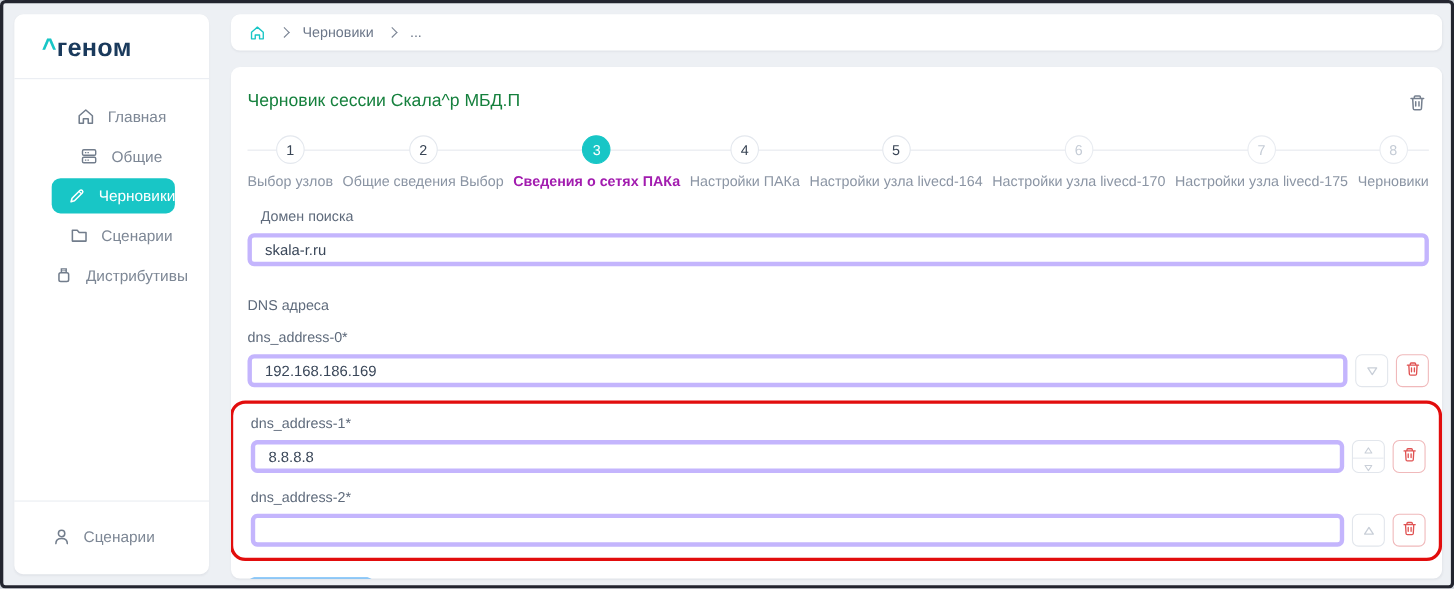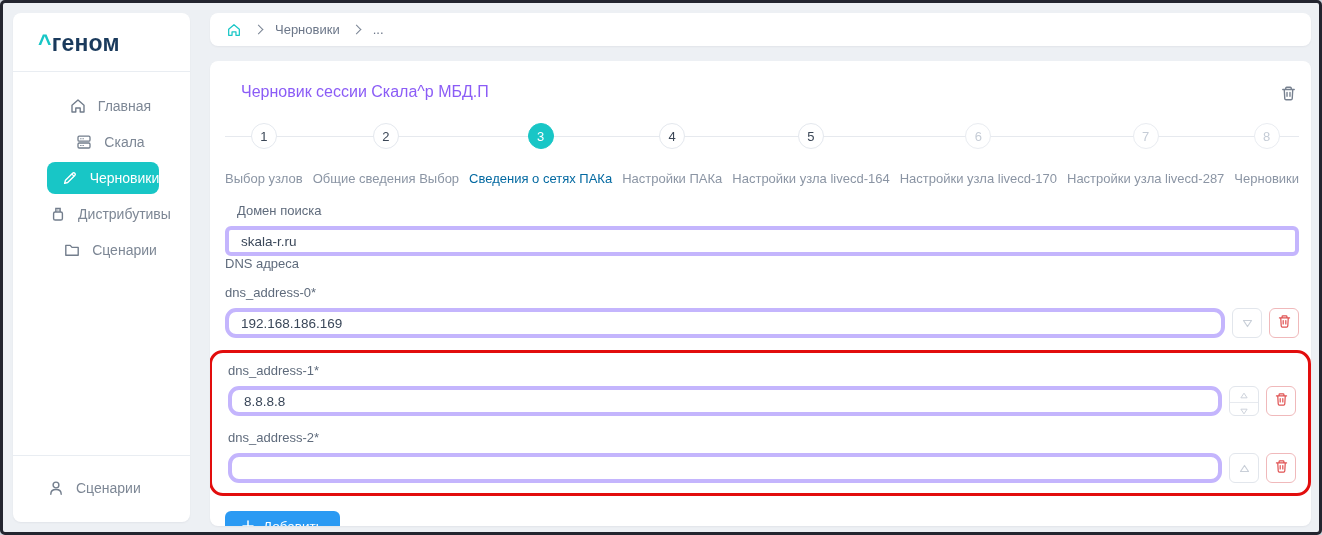--- a/index.html
+++ b/index.html
@@ -53,51 +53,51 @@
   .bc-chevron { width:7px; height:7px; border-top:1.6px solid #7a8494; border-right:1.6px solid #7a8494; transform:rotate(45deg); margin:0 1px; }
   .bc-link { cursor:pointer; }
 
   .main-card {
     background:#fff; border-radius:8px; margin-top:15px; flex:1;
     box-shadow:0 1px 2px rgba(16,24,40,.05);
     padding:0 12px 0 15px; overflow:hidden; min-width:0;
   }
 
   .title-row { margin-top:22px; display:flex; align-items:flex-start; justify-content:space-between; }
-  .page-title { font-size:16px; color:#8b5cf6;margin-left:16px; }
+  .page-title { font-size:16px; color:#15803d; }
   .icon-btn { background:none; border:none; cursor:pointer; color:#76808f; padding:2px; display:flex; }
   .icon-btn svg { width:17px; height:17px; }
 
   
   .stepper { position:relative; margin-top:16px; display:flex; justify-content:space-between; }
   .stepper::before { content:""; position:absolute; left:0; right:0; top:13px; height:1px; background:#e6e9ee; }
   .step { position:relative; display:flex; flex-direction:column; align-items:center; cursor:pointer; }
   .step .dot {
     width:26px; height:26px; border-radius:50%;
     background:#fff; border:1px solid #e4e8ee;
     display:flex; align-items:center; justify-content:center;
     font-size:13px; color:#3a4656; position:relative; z-index:1;
   }
-  .step .slabel { margin-top:22px; font-size:13px; color:#8b95a4; white-space:nowrap; }
+  .step .slabel { margin-top:8px; font-size:13px; color:#8b95a4; white-space:nowrap; }
   .step.active .dot { background:#18c6c6; border-color:#18c6c6; color:#fff; }
-  .step.active .slabel { color:#0369a1; font-weight:normal; }
+  .step.active .slabel { color:#a21caf; font-weight:bold; }
   .step.dim .dot { color:#c5ccd6; border-color:#e9ecf1; }
 
   
   .field-label { font-size:13px; color:#5f6b7c; margin:17px 12px 8px; }
   .text-input {
     width:100%; height:30px; border:4px solid #c4b5fd; border-radius:6px;
     padding:0 12px; font-size:13.5px; color:#3a4759; outline:none;
     font-family:"Liberation Sans", sans-serif; background:#fff;
   }
-  .section-label { font-size:13px; color:#5f6b7c; margin-top:0; }
+  .section-label { font-size:13px; color:#5f6b7c; margin-top:28px; }
 
   .dns-row-label { font-size:13px; color:#5f6b7c; margin:14px 0 8px; }
   .dns-row { display:flex; align-items:stretch; gap:7px; }
-  .dns-row .text-input { flex:1;border-radius:11px; }
+  .dns-row .text-input { flex:1; }
 
   .spin {
     flex:0 0 30px; width:30px; height:30px;
     border:1px solid #e2e6ec; border-radius:6px; background:#fff; cursor:pointer;
     display:flex; align-items:center; justify-content:center; padding:0;
   }
   .spin svg { width:11px; height:9px; }
   .spin-double { flex:0 0 30px; width:30px; height:30px; border:1px solid #e2e6ec; border-radius:6px; background:#fff; display:flex; flex-direction:column; overflow:hidden; }
   .spin-half { flex:1; background:none; border:none; cursor:pointer; display:flex; align-items:center; justify-content:center; padding:0; }
   .spin-half + .spin-half { border-top:1px solid #e7eaef; }
@@ -192,45 +192,45 @@
             </svg>
           </span>
         <span>Главная</span>
       </div>
       <div class="nav-item">
         <span class="ico">
             <svg viewBox="0 0 18 18">
               <use href="#i-nodes"></use>
             </svg>
           </span>
-        <span>Скала</span>
+        <span>Общие</span>
       </div>
       <div class="nav-item active">
         <span class="ico">
             <svg viewBox="0 0 18 18">
               <use href="#i-pencil"></use>
             </svg>
           </span>
         <span>Черновики</span>
       </div>
       <div class="nav-item">
         <span class="ico">
             <svg viewBox="0 0 18 18">
+              <use href="#i-folder"></use>
+            </svg>
+          </span>
+        <span>Сценарии</span>
+      </div>
+      <div class="nav-item">
+        <span class="ico">
+            <svg viewBox="0 0 18 18">
               <use href="#i-flash"></use>
             </svg>
           </span>
         <span>Дистрибутивы</span>
-      </div>
-      <div class="nav-item">
-        <span class="ico">
-            <svg viewBox="0 0 18 18">
-              <use href="#i-folder"></use>
-            </svg>
-          </span>
-        <span>Сценарии</span>
       </div>
     </nav>
 
     <div class="sb-spacer"></div>
     <div class="sb-divider"></div>
     <div class="sb-footer">
       <div class="nav-item">
         <span class="ico">
             <svg viewBox="0 0 18 18">
               <use href="#i-user"></use>
@@ -287,21 +287,21 @@
         <div class="step">
           <div class="dot">5</div>
           <div class="slabel">Настройки узла livecd-164</div>
         </div>
         <div class="step dim">
           <div class="dot">6</div>
           <div class="slabel">Настройки узла livecd-170</div>
         </div>
         <div class="step dim">
           <div class="dot">7</div>
-          <div class="slabel">Настройки узла livecd-287</div>
+          <div class="slabel">Настройки узла livecd-175</div>
         </div>
         <div class="step dim">
           <div class="dot">8</div>
           <div class="slabel">Черновики</div>
         </div>
       </div>
 
       
       <div class="field-label">Домен поиска</div>
       <input class="text-input" type="text" value="skala-r.ru" style="">

